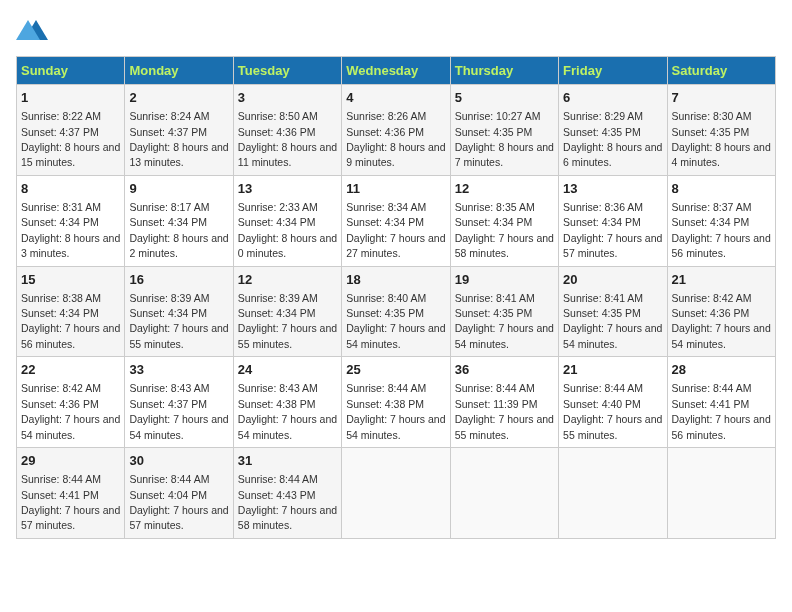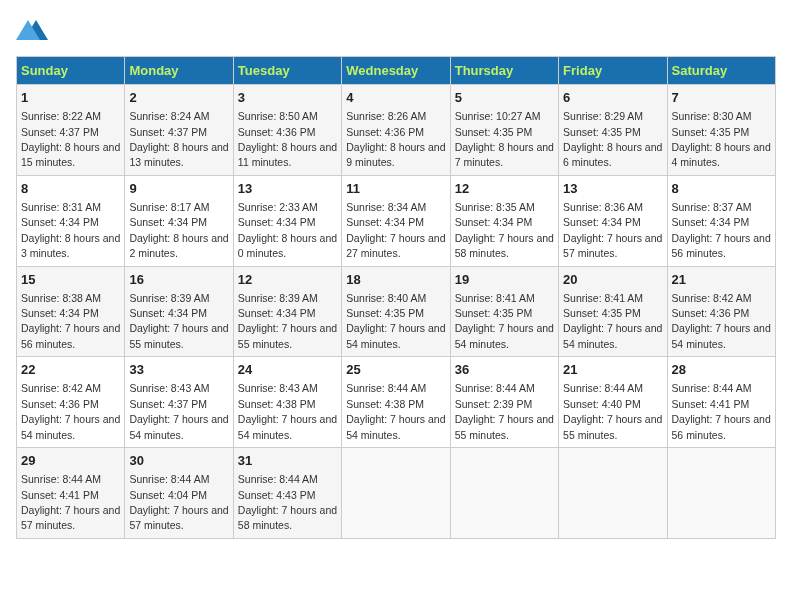--- a/index.html
+++ b/index.html
@@ -269,21 +269,21 @@
       </td>
         <td>
         <span class="day-number">25</span>
         <span class="day-info">Sunrise: 8:44 AM</span><br>
         <span class="day-info">Sunset: 4:38 PM</span><br>
         <span class="day-info">Daylight: 7 hours and 54 minutes.</span>
       </td>
         <td>
         <span class="day-number">36</span>
         <span class="day-info">Sunrise: 8:44 AM</span><br>
-        <span class="day-info">Sunset: 2:39 PM</span><br>
+        <span class="day-info">Sunset: 11:39 PM</span><br>
         <span class="day-info">Daylight: 7 hours and 55 minutes.</span>
       </td>
         <td>
         <span class="day-number">21</span>
         <span class="day-info">Sunrise: 8:44 AM</span><br>
         <span class="day-info">Sunset: 4:40 PM</span><br>
         <span class="day-info">Daylight: 7 hours and 55 minutes.</span>
       </td>
         <td>
         <span class="day-number">28</span>

